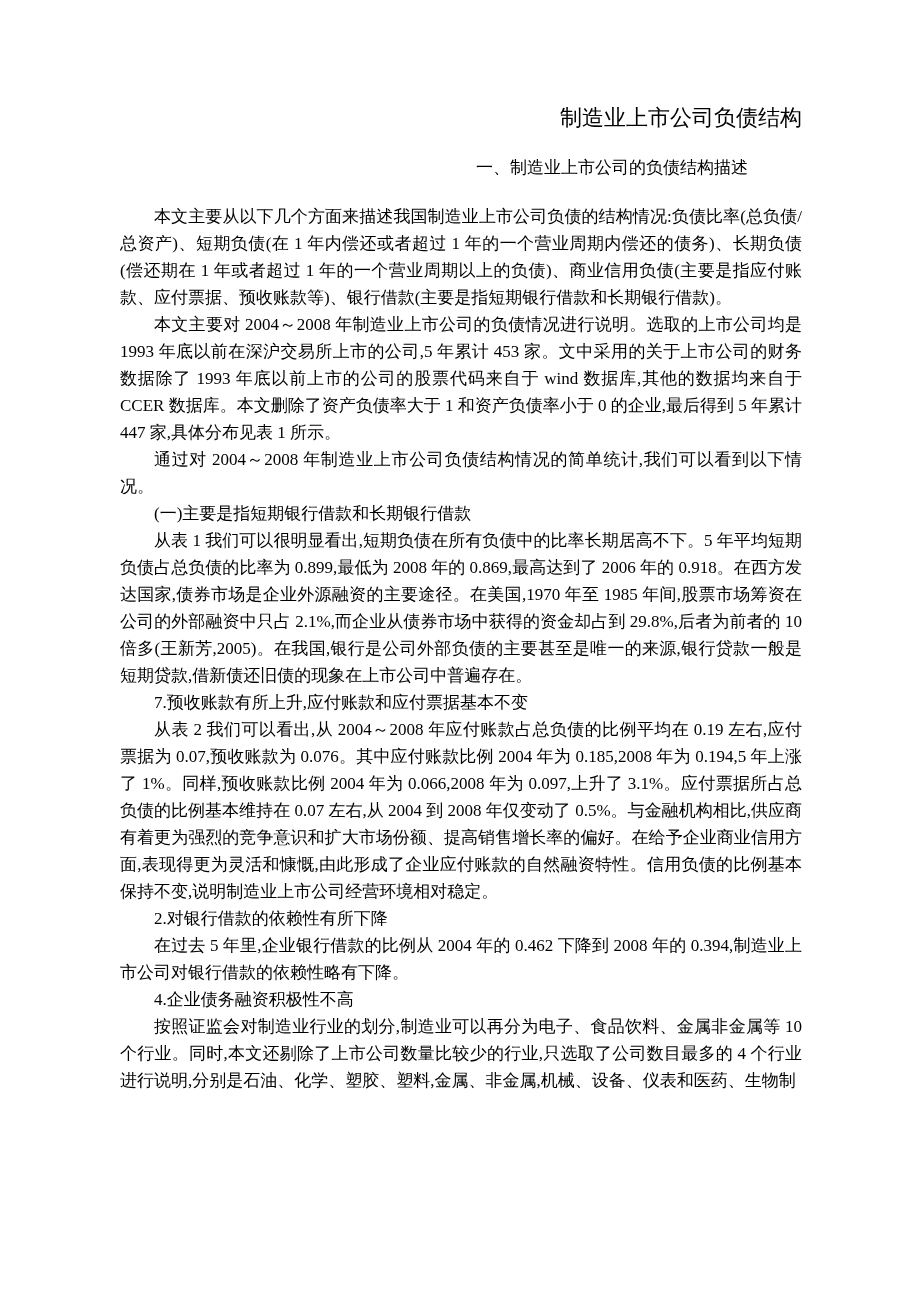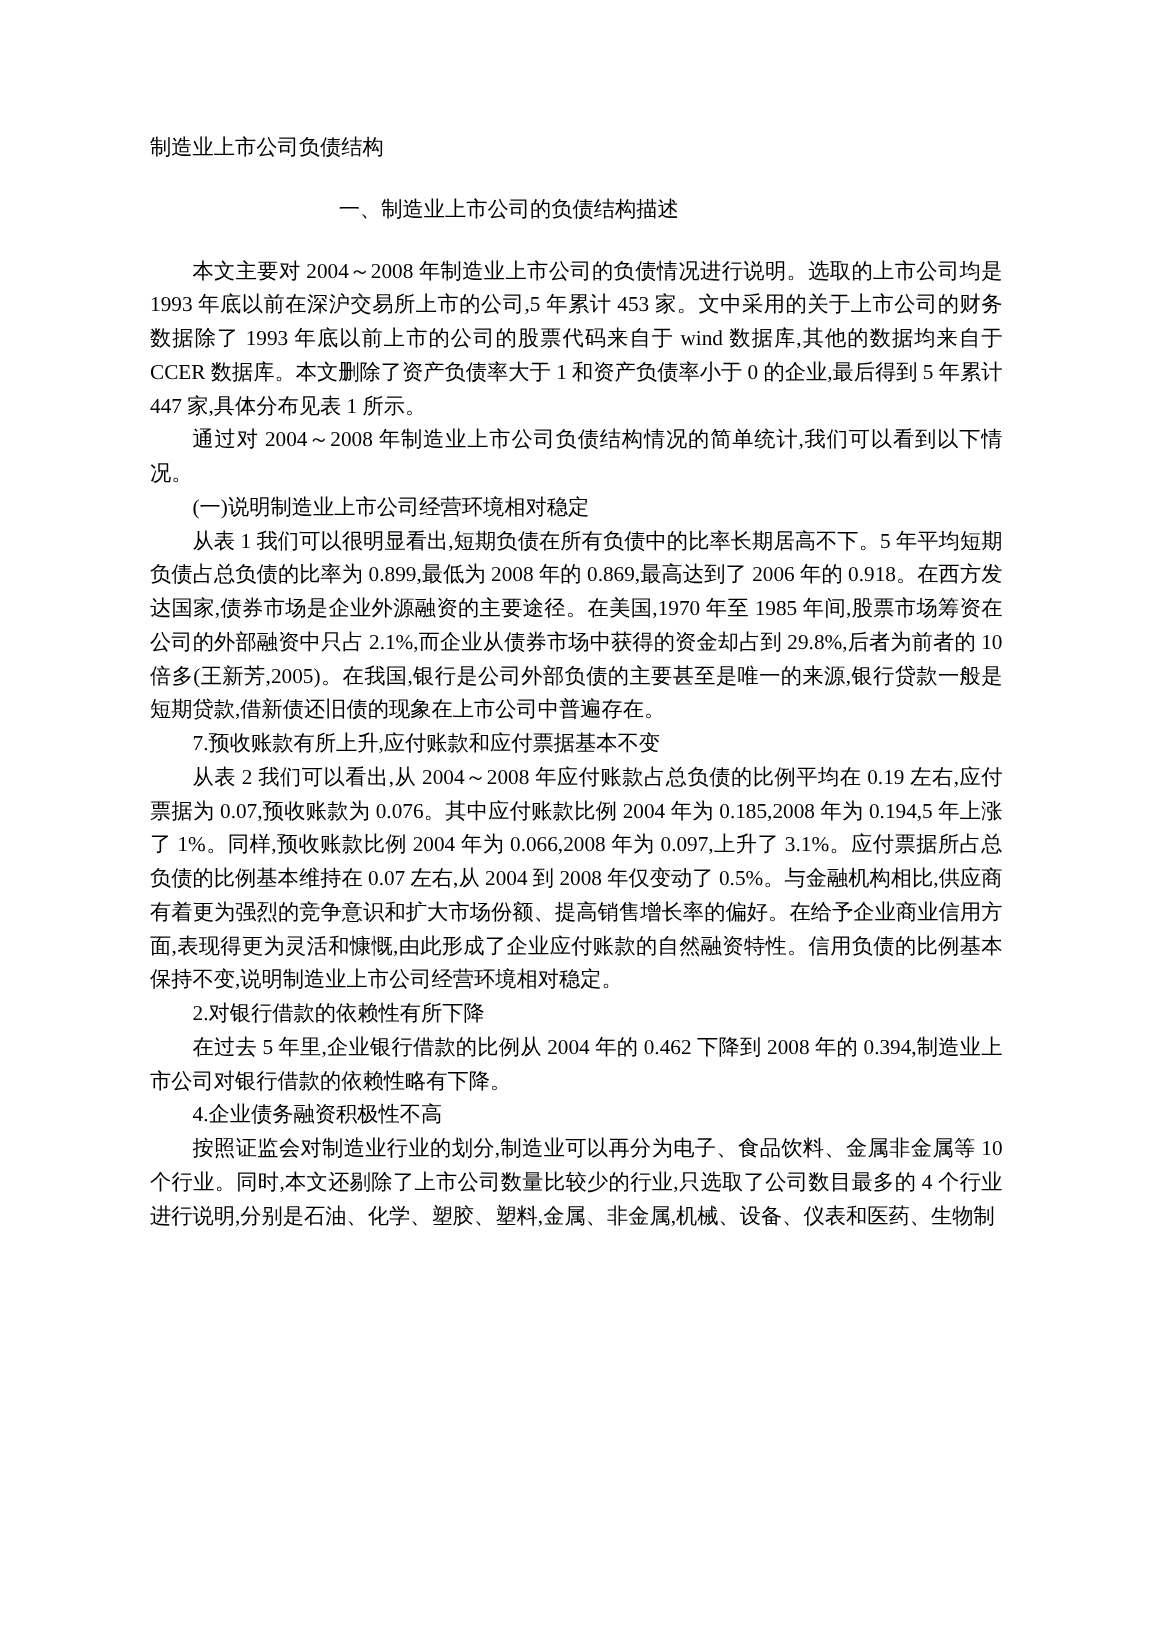--- a/index.html
+++ b/index.html
@@ -14,29 +14,29 @@
     box-sizing: border-box;
     background: #ffffff;
     padding: 104px 118px 0 120px;
     font-family: "Liberation Serif", "DejaVu Serif", serif;
     font-size: 17px;
     line-height: 27px;
     color: #000000;
     overflow: hidden;
   }
   .doc-title {
-    font-size: 17px;
+    font-size: 22px;
     font-weight: normal;
-    text-align: left;
+    text-align: right;
     margin: 0 0 23px 0;
   }
   .section-heading {
     font-size: 17px;
     font-weight: normal;
-    text-align: center;
+    text-align: right;
     margin: 0 0 22px 0;
     position: relative;
     left: -54px;
   }
   p.para {
     margin: 0;
     text-indent: 2em;
     text-align: justify;
     text-justify: inter-ideograph;
   }
@@ -51,26 +51,27 @@
 </style>
 </head>
 <body>
 
 <div class="page">
 
   <h1 class="doc-title">制造业上市公司负债结构</h1>
 
   <h2 class="section-heading">一、制造业上市公司的负债结构描述</h2>
 
+  <p class="para">本文主要从以下几个方面来描述我国制造业上市公司负债的结构情况:负债比率(总负债/总资产)、短期负债(在 1 年内偿还或者超过 1 年的一个营业周期内偿还的债务)、长期负债(偿还期在 1 年或者超过 1 年的一个营业周期以上的负债)、商业信用负债(主要是指应付账款、应付票据、预收账款等)、银行借款(主要是指短期银行借款和长期银行借款)。</p>
 
   <p class="para">本文主要对 2004～2008 年制造业上市公司的负债情况进行说明。选取的上市公司均是 1993 年底以前在深沪交易所上市的公司,5 年累计 453 家。文中采用的关于上市公司的财务数据除了 1993 年底以前上市的公司的股票代码来自于 wind 数据库,其他的数据均来自于 CCER 数据库。本文删除了资产负债率大于 1 和资产负债率小于 0 的企业,最后得到 5 年累计 447 家,具体分布见表 1 所示。</p>
 
   <p class="para gap-before">通过对 2004～2008 年制造业上市公司负债结构情况的简单统计,我们可以看到以下情况。</p>
 
-  <p class="head">(一)说明制造业上市公司经营环境相对稳定</p>
+  <p class="head">(一)主要是指短期银行借款和长期银行借款</p>
 
 
   <p class="para">从表 1 我们可以很明显看出,短期负债在所有负债中的比率长期居高不下。5 年平均短期负债占总负债的比率为 0.899,最低为 2008 年的 0.869,最高达到了 2006 年的 0.918。在西方发达国家,债券市场是企业外源融资的主要途径。在美国,1970 年至 1985 年间,股票市场筹资在公司的外部融资中只占 2.1%,而企业从债券市场中获得的资金却占到 29.8%,后者为前者的 10 倍多(王新芳,2005)。在我国,银行是公司外部负债的主要甚至是唯一的来源,银行贷款一般是短期贷款,借新债还旧债的现象在上市公司中普遍存在。</p>
 
   <p class="head">7.预收账款有所上升,应付账款和应付票据基本不变</p>
 
   <p class="para gap-before">从表 2 我们可以看出,从 2004～2008 年应付账款占总负债的比例平均在 0.19 左右,应付票据为 0.07,预收账款为 0.076。其中应付账款比例 2004 年为 0.185,2008 年为 0.194,5 年上涨了 1%。同样,预收账款比例 2004 年为 0.066,2008 年为 0.097,上升了 3.1%。应付票据所占总负债的比例基本维持在 0.07 左右,从 2004 到 2008 年仅变动了 0.5%。与金融机构相比,供应商有着更为强烈的竞争意识和扩大市场份额、提高销售增长率的偏好。在给予企业商业信用方面,表现得更为灵活和慷慨,由此形成了企业应付账款的自然融资特性。信用负债的比例基本保持不变,说明制造业上市公司经营环境相对稳定。</p>
 
   <p class="head">2.对银行借款的依赖性有所下降</p>
 

